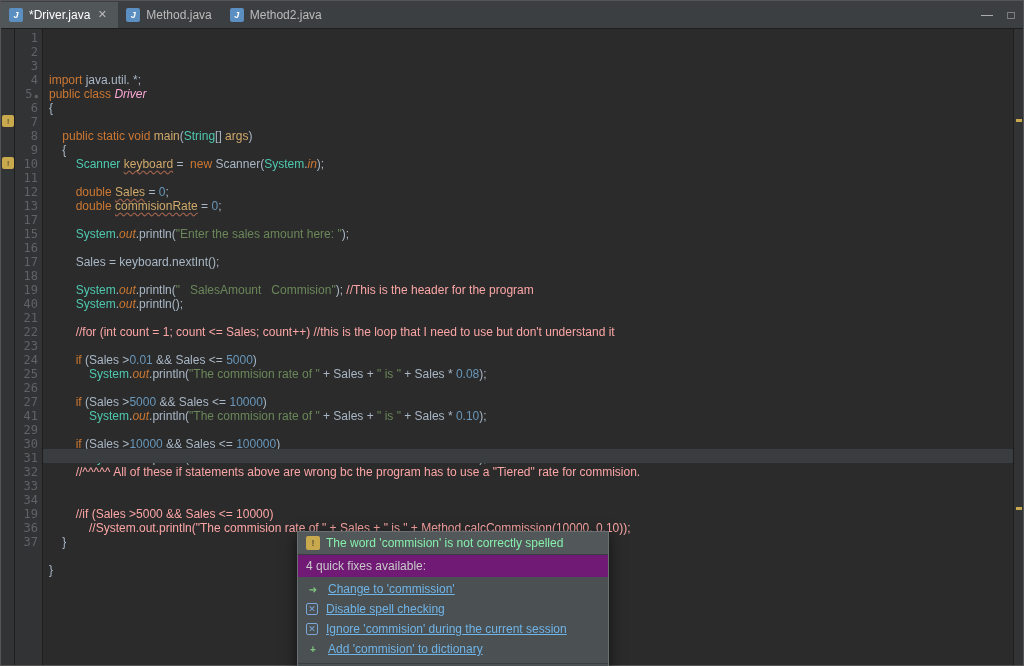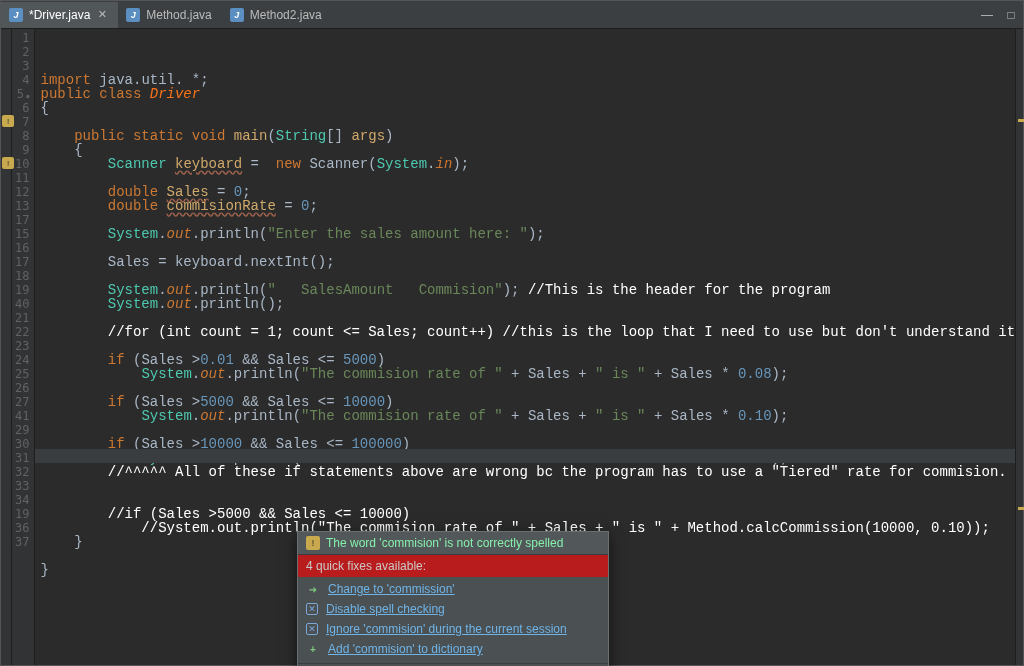--- a/index.html
+++ b/index.html
@@ -11,37 +11,37 @@
   .tab-icon { width: 14px; height: 14px; background: #5b8ec1; border-radius: 2px; display: flex; align-items: center; justify-content: center; font-size: 9px; color: #fff; font-weight: bold; font-style: italic; }
   .tab-close { width: 12px; height: 12px; display: flex; align-items: center; justify-content: center; font-size: 11px; color: #bbb; cursor: pointer; }
   .win-controls { position: absolute; right: 4px; top: 0; height: 28px; display: flex; align-items: center; gap: 8px; }
   .win-btn { width: 16px; height: 14px; color: #bbb; font-size: 12px; display: flex; align-items: center; justify-content: center; cursor: pointer; }
   .editor-wrap { flex: 1; display: flex; background: #2b2b2b; position: relative; }
   .marker-strip { width: 14px; background: #313335; border-right: 1px solid #1e1e1e; position: relative; }
   .marker { position: absolute; width: 12px; height: 12px; left: 1px; background: #c9a94d; border-radius: 2px; font-size: 8px; display:flex;align-items:center;justify-content:center;color:#2b2b2b;}
   .gutter { width: 28px; background: #313335; color: #606366; font-family: Consolas, monospace; font-size: 12px; line-height: 14px; text-align: right; padding: 2px 4px 0 0; user-select: none; border-right: 1px solid #1e1e1e;}
   .gutter .ln { height: 14px; }
   .gutter .ln.fold::after { content:"●"; color:#5f5f5f; font-size:6px; margin-left:2px; }
-  .code { flex: 1; font-family: Liberation Mono, monospace; font-size: 14px; line-height: 14px; color: #a9b7c6; padding: 2px 0 0 6px; white-space: pre; position: relative; }
+  .code { flex: 1; font-family: Liberation Sans, sans-serif; font-size: 12px; line-height: 14px; color: #a9b7c6; padding: 2px 0 0 6px; white-space: pre; position: relative; }
   .code .row { height: 14px; }
   .hl-line { position: absolute; left: 0; right: 0; height: 14px; background: #3a3d3f; }
   .kw { color: #cc7832; }
   .type { color: #4ec9b0; }
-  .cls { color: #f97316; font-style: italic; }
+  .cls { color: #f9a8d4; font-style: italic; }
   .str { color: #6a8759; }
   .num { color: #6897bb; }
-  .cmt { color: #ffffff; }
+  .cmt { color: #fca5a5; }
   .field { color: #cc7832; font-style: italic; }
   .var { color: #d0a96b; }
   .method { color: #d0a96b; }
   .err { text-decoration: underline wavy #a0624c; text-underline-offset: 2px; }
   .tooltip { position: absolute; left: 296px; top: 502px; width: 312px; background: #4b5052; border: 1px solid #6a6f72; box-shadow: 0 4px 14px rgba(0,0,0,0.6); font-size: 12px; color: #d6d6d6; z-index: 10; }
   .tooltip-head { display: flex; align-items: center; gap: 6px; padding: 4px 8px; border-bottom: 1px solid #3a3d3f; background:#525759;}
   .tooltip-msg { color: #86efac; }
-  .tooltip-sub { padding: 4px 8px; color: #c9c9c9; background:#b91c1c;}
+  .tooltip-sub { padding: 4px 8px; color: #c9c9c9; background:#701a75;}
   .fixlist { padding: 2px 0 4px 0; }
   .fixrow { display: flex; align-items: center; gap: 8px; padding: 3px 8px; cursor: pointer; }
   .fixicon { width: 14px; height: 14px; display: flex; align-items:center; justify-content:center; font-size:10px; border-radius:2px; }
   .fi-arrow { color: #7fc77f; }
   .fi-box { border:1px solid #7aa6d8; width:12px; height:12px; color:#7aa6d8; font-size:9px; line-height:10px;}
   .fi-plus { color: #7fc77f; font-weight:bold; }
   .fixlink { color: #6fb4e8; text-decoration: underline; }
   .tooltip-foot { text-align:right; padding: 3px 8px 5px; color:#8b8f91; font-size:11px; border-top:1px solid #3a3d3f;}
   .bulb { width:14px; height:14px; background:#c9a94d; border-radius:2px; display:flex;align-items:center;justify-content:center;font-size:9px;color:#2b2b2b;}
   .overview { width: 10px; background:#313335; border-left:1px solid #1e1e1e; position:relative;}

